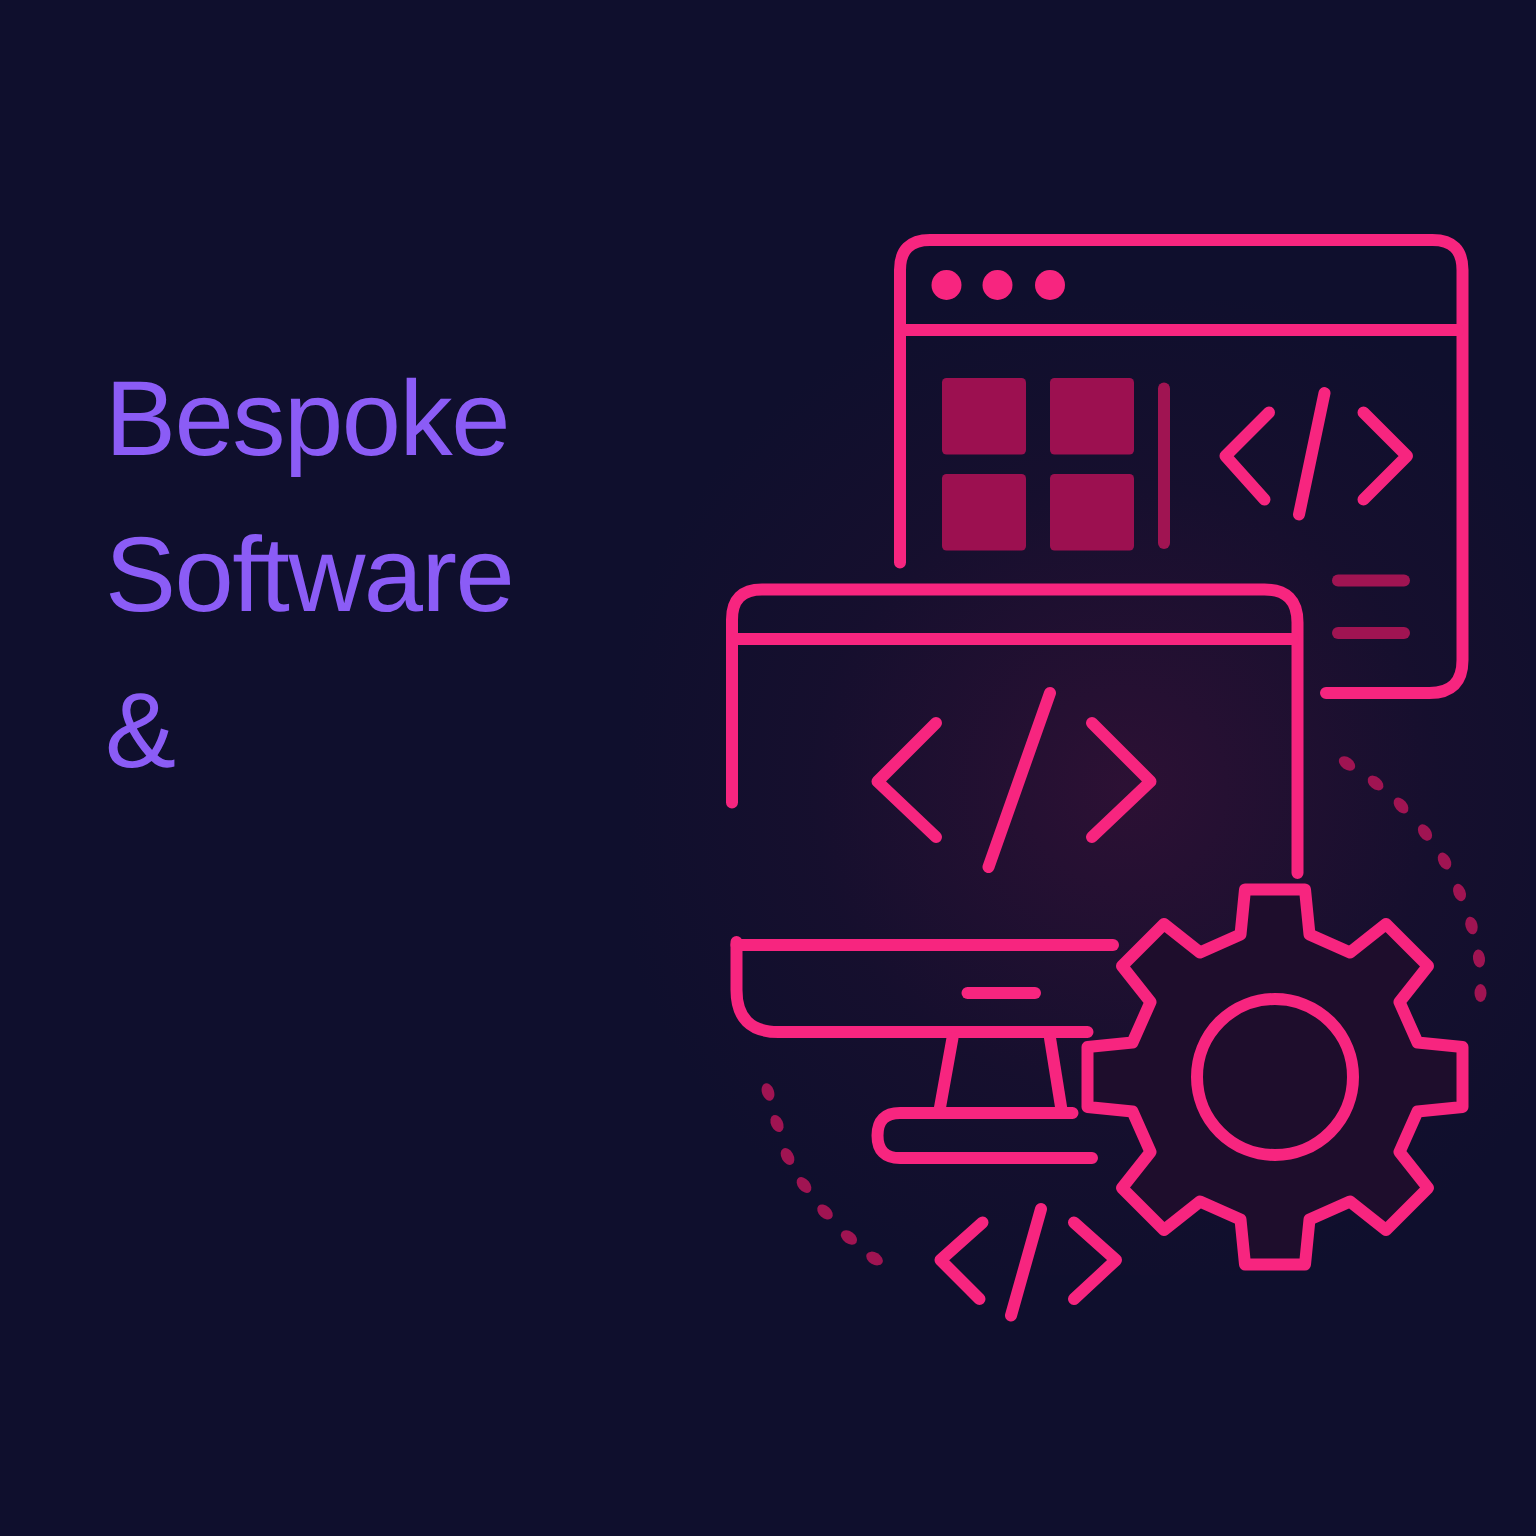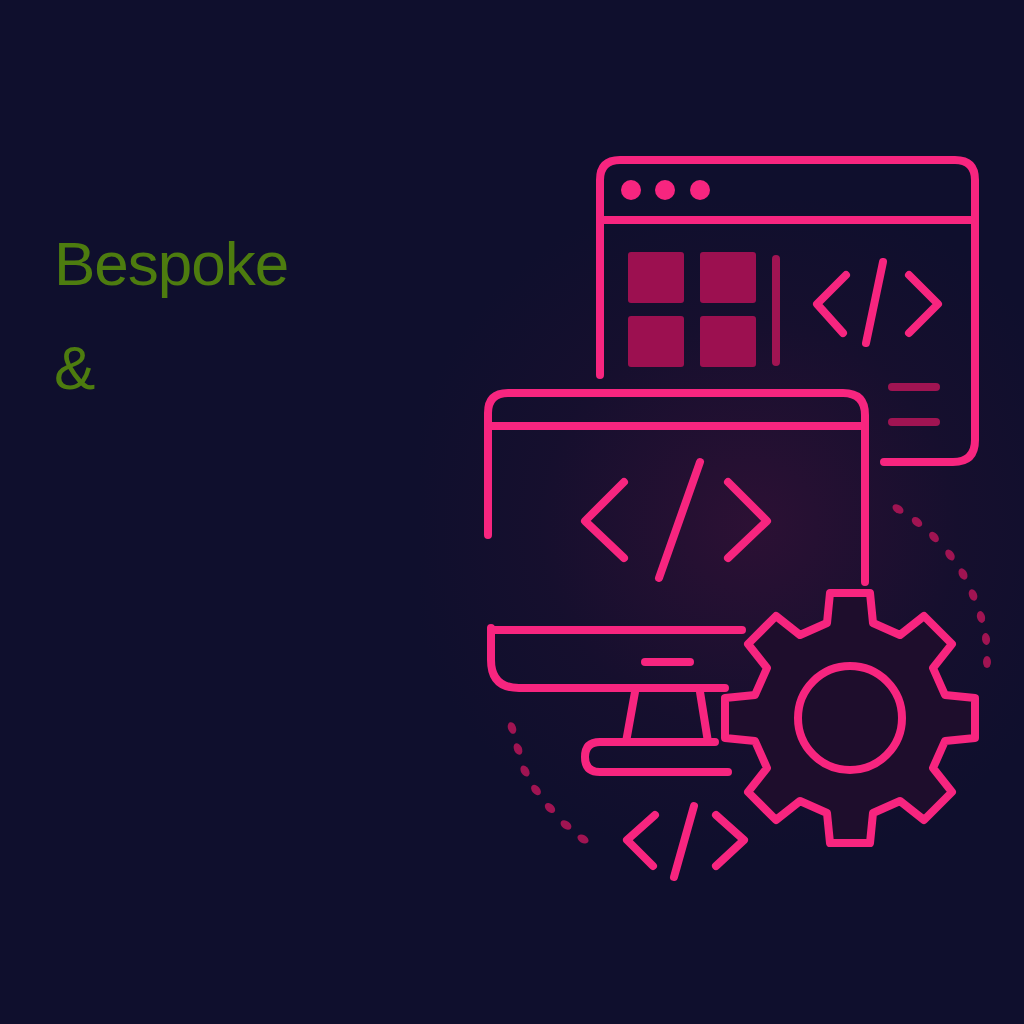--- a/index.html
+++ b/index.html
@@ -8,40 +8,41 @@
       background: #0f0f2d;
       position: relative;
     }
     .bg-glow {
       position: absolute; left: 420px; top: 200px; width: 600px; height: 650px;
       background: radial-gradient(ellipse at 55% 50%, rgba(120,20,70,0.28) 0%, rgba(60,15,50,0.15) 45%, rgba(15,15,45,0) 75%);
       pointer-events: none;
     }
     .headline {
       position: absolute; left: 54px; top: 212px;
-      margin: 0;
+      margin: 16px;
       font-family: "Liberation Sans", sans-serif;
       font-weight: 400;
-      font-size: 62px;
+      font-size: 71px;
       line-height: 104px;
       letter-spacing: -1px;
-      color: #4d7c0f;
+      color: #8b5cf6;
     }
     .headline span { display: block; }
     svg.art { position: absolute; left: 0; top: 0; }
     .stroke { fill: none; stroke: #f7257f; stroke-width: 8; stroke-linecap: round; stroke-linejoin: round; }
     .stroke-dim { fill: none; stroke: #a01452; stroke-width: 8; stroke-linecap: round; }
   </style>
 </head>
 <body>
 
 <div class="bg-glow"></div>
 
 <h1 class="headline">
   <span>Bespoke</span>
+  <span>Software</span>
   <span>&amp;</span>
 </h1>
 
 <svg class="art" width="1024" height="1024" viewBox="0 0 1024 1024">
 
   <g>
     <path class="stroke" d="M600 375 V180 Q600 160 620 160 H955 Q975 160 975 180 V440 Q975 462 953 462 H884"></path>
     <line class="stroke" x1="603" y1="220" x2="972" y2="220"></line>
     <g>
       <circle cx="631" cy="190" r="10" fill="#f7257f"></circle>

